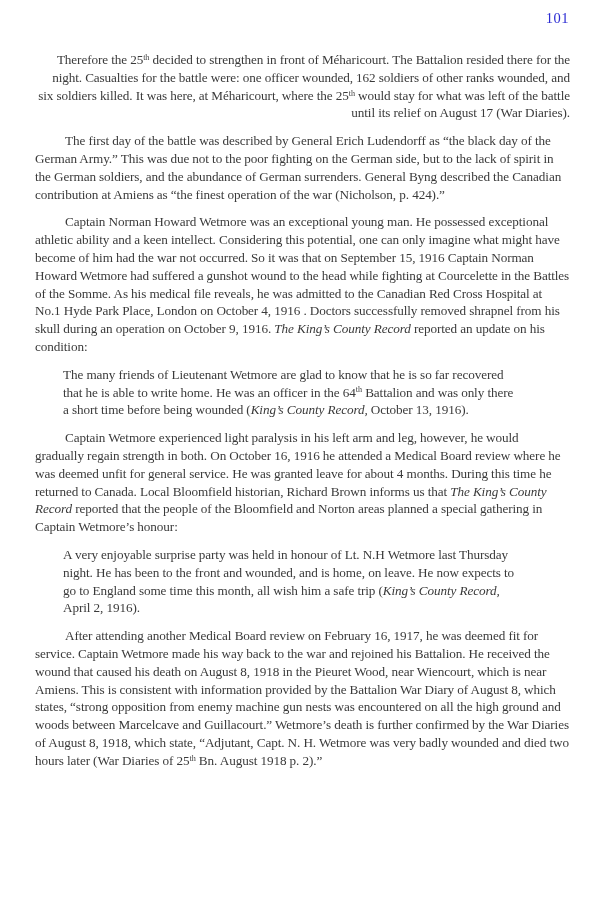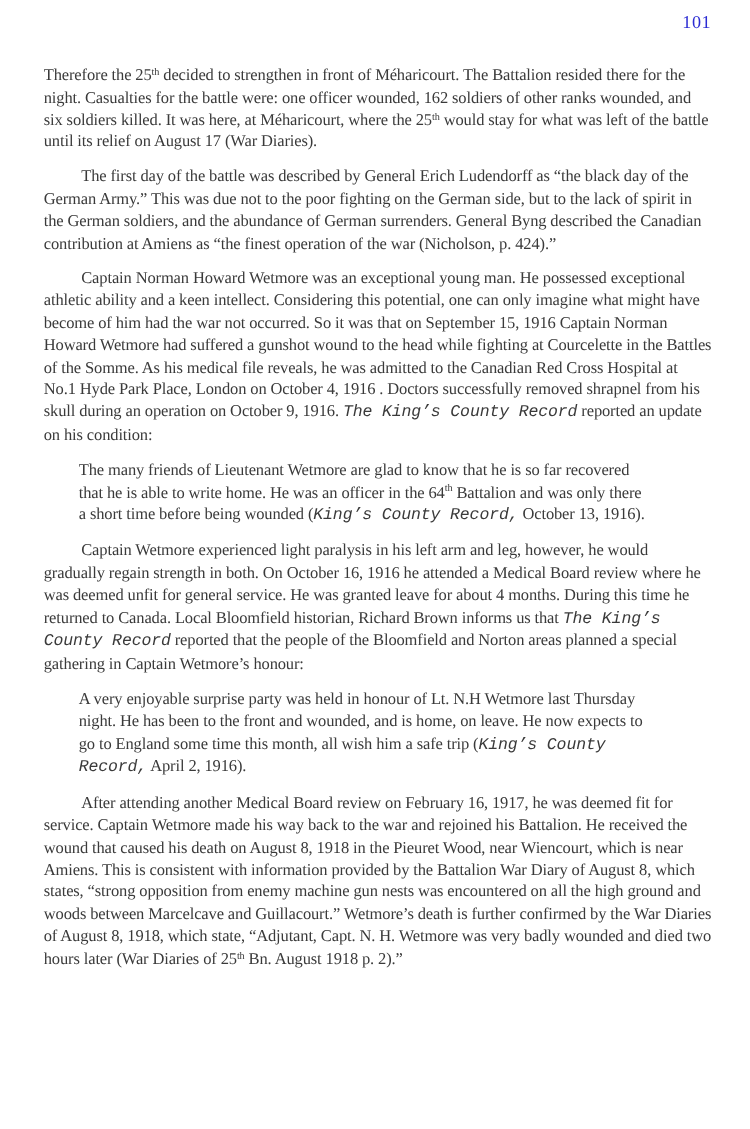--- a/index.html
+++ b/index.html
@@ -33,33 +33,34 @@
     line-height: 17.8px;
     letter-spacing: -0.1px;
     text-align: left;
   }
   .para {
     margin: 0 0 10px 0;
     text-indent: 30px;
   }
   .para.no-indent {
     text-indent: 0;
+    text-align: right;
   }
   .quote {
     margin: 0 54px 10px 28px;
     text-indent: 0;
   }
   sup {
     font-size: 0.62em;
     line-height: 0;
     vertical-align: baseline;
     position: relative;
     top: -0.5em;
   }
-  i { font-style: italic; font-family: Liberation Mono, monospace; }
+  i { font-style: italic; }
 </style>
 </head>
 <body>
 
 <div class="page" style="color: rgb(58, 58, 58);">
   <div class="page-number" style="color: rgb(43, 43, 211);">101</div>
 
   <div class="content">
     <p class="para no-indent"><span>Therefore the 25</span><sup>th</sup><span> decided to strengthen in front of Méharicourt. The Battalion resided there for the night. Casualties for the battle were: one officer wounded, 162 soldiers of other ranks wounded, and six soldiers killed. It was here, at Méharicourt, where the 25</span><sup>th</sup><span> would stay for what was left of the battle until its relief on August 17 (War Diaries).</span></p>
 

